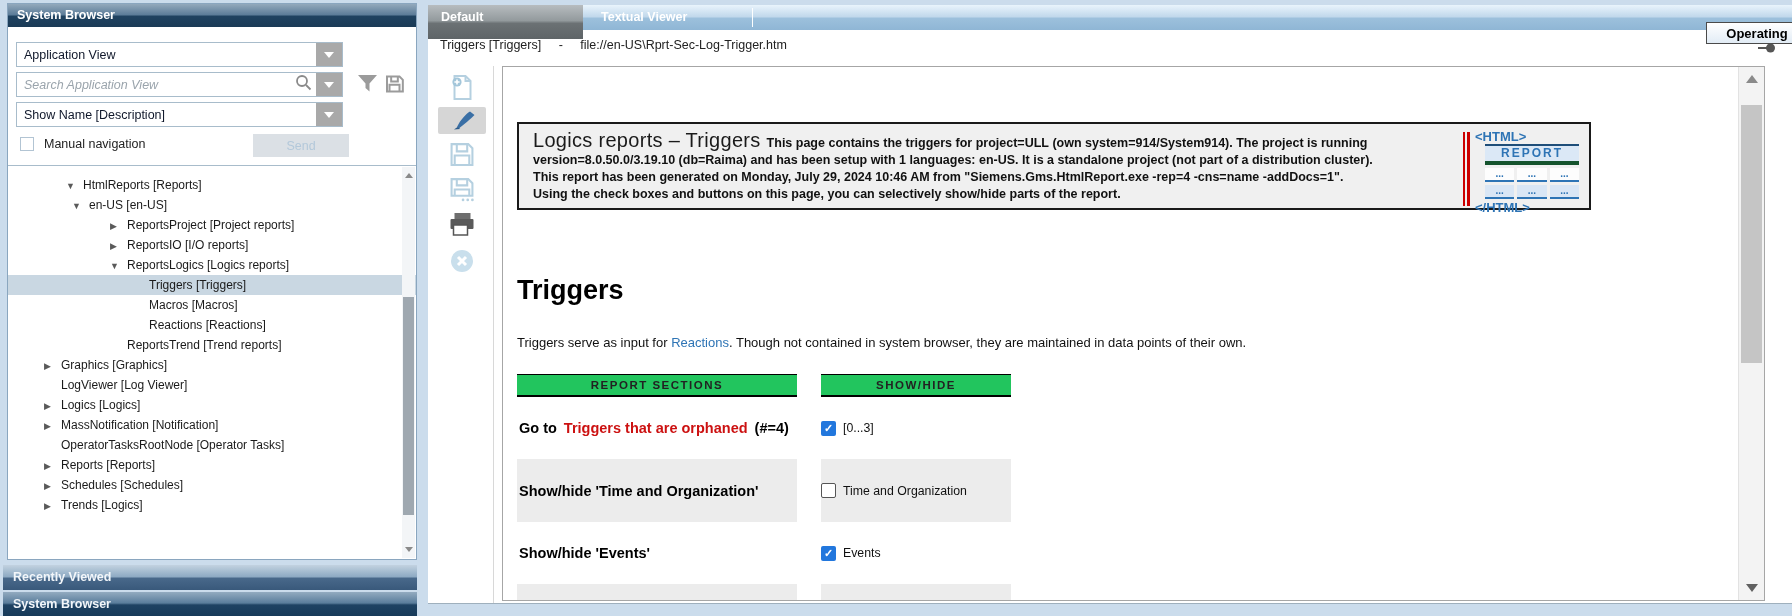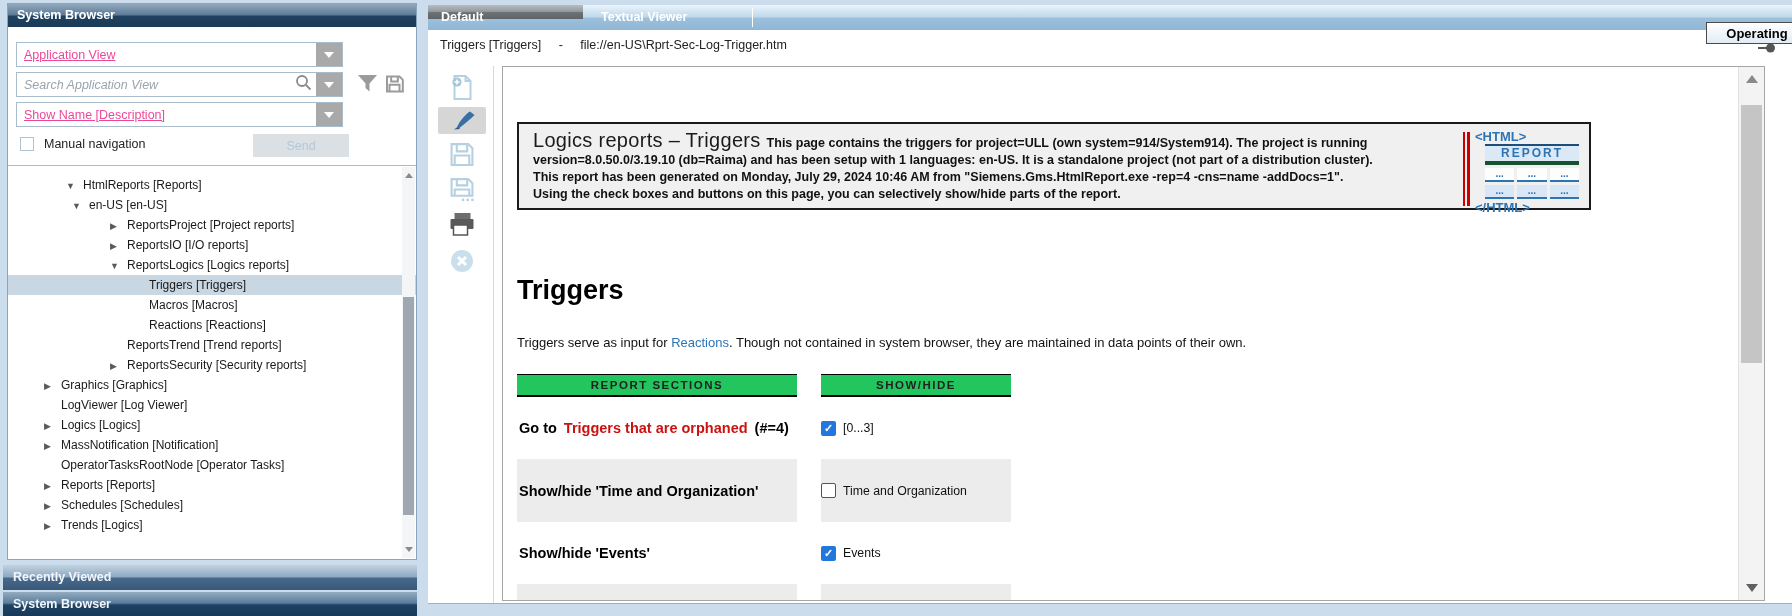--- a/index.html
+++ b/index.html
@@ -9,21 +9,21 @@
 
   
   .left-panel { position:absolute; left:7px; top:3px; width:410px; height:557px;
     background:#fff; border:1px solid #8aa6bf; }
   .panel-header { height:23px; line-height:23px; padding-left:9px; color:#fff;
     font-size:12.5px; font-weight:bold;
     background:linear-gradient(180deg,#93a9bc,#5d7d99 46%,#1f4260 54%,#1a3a56); }
   .controls { position:relative; height:160px; }
   .combo { position:absolute; left:8px; width:327px; height:25px; background:#fff;
     border:1px solid #a8bccb; display:flex; align-items:center; }
-  .combo-text { flex:1; padding-left:7px; font-size:12.5px; color:#ec4899;text-decoration:underline; }
+  .combo-text { flex:1; padding-left:7px; font-size:12.5px; color:#0f172a; }
   .combo-btn { width:26px; height:100%; background:#a9a9a9; display:flex; align-items:center; justify-content:center; }
   .tri-down { width:0; height:0; border-left:5px solid transparent; border-right:5px solid transparent; border-top:6px solid #fff; }
   .combo1 { top:15px; } .combo3 { top:75px; }
   .searchwrap { position:absolute; left:8px; top:45px; width:327px; height:25px;
     border:1px solid #a8bccb; background:#fff; display:flex; align-items:center; }
   .searchwrap input { flex:1; border:0; outline:none; height:100%; padding-left:7px;
     font-size:12.5px; font-style:italic; color:#333; font-family:"Liberation Sans",sans-serif; }
   .searchwrap input::placeholder { color:#9aa4ac; font-style:italic; }
   .side-icon { position:absolute; top:47px; width:22px; height:21px; }
   .fi1 { left:349px; } .fi2 { left:376px; }
@@ -47,21 +47,21 @@
   .bar { position:absolute; left:3px; width:414px; color:#f2f6fa; font-size:12.5px; font-weight:bold; padding-left:10px; }
   .bar-recently { top:565px; height:25px; line-height:25px;
     background:linear-gradient(180deg,#c2d2e0,#8fabc4 46%,#48688a 54%,#39597b); }
   .bar-sysb { top:592px; height:24px; line-height:24px;
     background:linear-gradient(180deg,#93abc0,#5a7d9c 46%,#1e4263 54%,#173a59); }
 
   
   .main-bg { position:absolute; left:428px; top:30px; width:1364px; height:574px; background:#fff; border-bottom:1px solid #9fb0bd; }
   .tabstrip { position:absolute; left:428px; top:5px; width:1364px; height:25px;
     background:linear-gradient(180deg,#e9f4fc,#c2d9ec 46%,#9cc0dc 54%,#8fb6d5); }
-  .tab { position:absolute; top:0; height:14px; line-height:25px; padding-left:13px;
+  .tab { position:absolute; top:0; height:34px; line-height:25px; padding-left:13px;
     color:#fff; font-size:12.5px; font-weight:bold; }
   .tab-default { left:0; width:155px; background:linear-gradient(180deg,#b7bcbf,#939a9d 46%,#6b7174 54%,#5e6467); }
   .tab-textual { left:160px; width:162px; }
   .tab-sep { position:absolute; left:324px; top:3px; width:1px; height:19px; background:#fdfefe; }
   .operating { position:absolute; left:1665px; top:22px; width:102px; height:22px;
     background:linear-gradient(180deg,#ffffff,#e2ecf5); border:1px solid #4a4a4a;
     font-size:13px; font-weight:bold; color:#000; font-family:"Liberation Sans",sans-serif;margin-left:41px; }
   .breadcrumb { position:absolute; left:440px; top:38px; font-size:12.5px; color:#222; }
   .bc-dash { margin:0 14px; }
   .pin { position:absolute; left:1758px; top:40px; }
@@ -177,21 +177,20 @@
       <div class="tree-items" id="tree-items">
           <div class="titem" style="padding-left: 58px;"><span class="arrow">▼</span><span>HtmlReports [Reports]</span></div>
           <div class="titem" style="padding-left: 64px;"><span class="arrow">▼</span><span>en-US [en-US]</span></div>
           <div class="titem" style="padding-left: 102px;"><span class="arrow">▶</span><span>ReportsProject [Project reports]</span></div>
           <div class="titem" style="padding-left: 102px;"><span class="arrow">▶</span><span>ReportsIO [I/O reports]</span></div>
           <div class="titem" style="padding-left: 102px;"><span class="arrow">▼</span><span>ReportsLogics [Logics reports]</span></div>
           <div class="titem sel" style="padding-left: 124px;"><span class="arrow"></span><span>Triggers [Triggers]</span></div>
           <div class="titem" style="padding-left: 124px;"><span class="arrow"></span><span>Macros [Macros]</span></div>
           <div class="titem" style="padding-left: 124px;"><span class="arrow"></span><span>Reactions [Reactions]</span></div>
           <div class="titem" style="padding-left: 102px;"><span class="arrow"></span><span>ReportsTrend [Trend reports]</span></div>
-          <div class="titem" style="padding-left: 102px;"><span class="arrow">▶</span><span>ReportsSecurity [Security reports]</span></div>
           <div class="titem" style="padding-left: 36px;"><span class="arrow">▶</span><span>Graphics [Graphics]</span></div>
           <div class="titem" style="padding-left: 36px;"><span class="arrow"></span><span>LogViewer [Log Viewer]</span></div>
           <div class="titem" style="padding-left: 36px;"><span class="arrow">▶</span><span>Logics [Logics]</span></div>
           <div class="titem" style="padding-left: 36px;"><span class="arrow">▶</span><span>MassNotification [Notification]</span></div>
           <div class="titem" style="padding-left: 36px;"><span class="arrow"></span><span>OperatorTasksRootNode [Operator Tasks]</span></div>
           <div class="titem" style="padding-left: 36px;"><span class="arrow">▶</span><span>Reports [Reports]</span></div>
           <div class="titem" style="padding-left: 36px;"><span class="arrow">▶</span><span>Schedules [Schedules]</span></div>
           <div class="titem" style="padding-left: 36px;"><span class="arrow">▶</span><span>Trends [Logics]</span></div>
         </div>
       <div class="tree-scroll">

